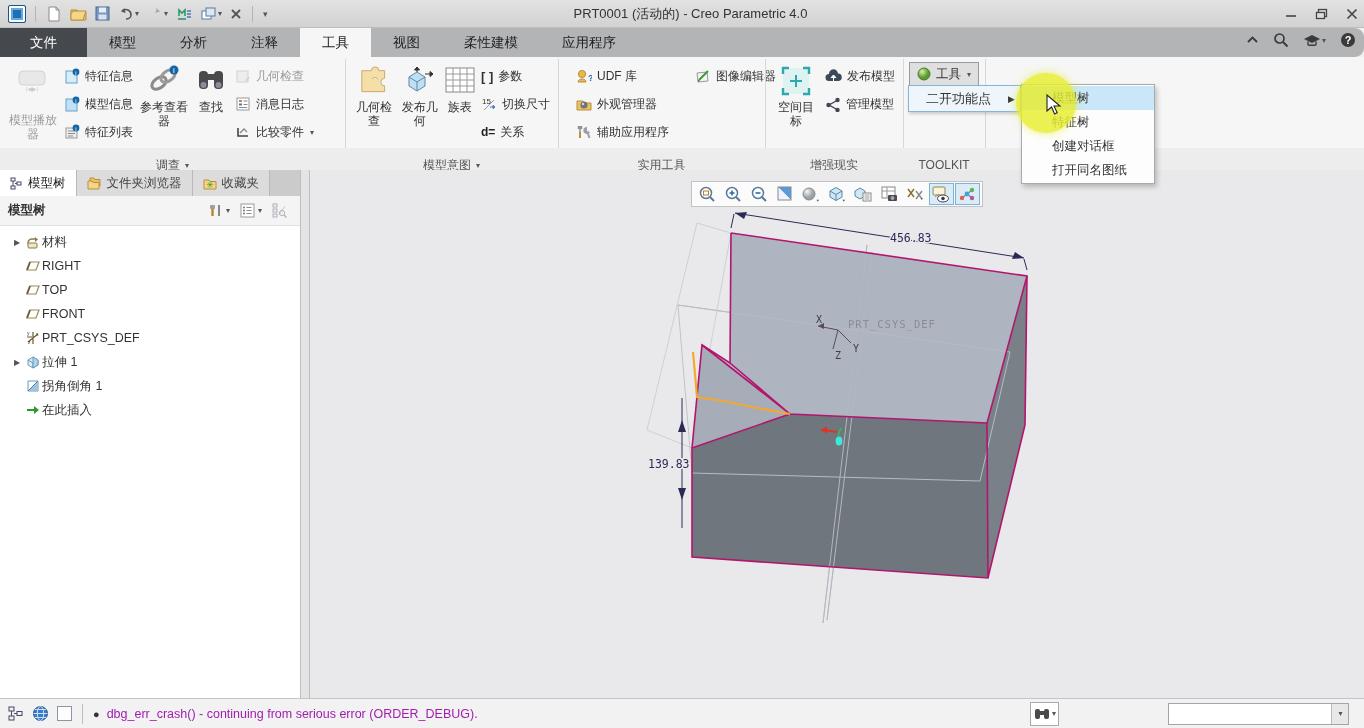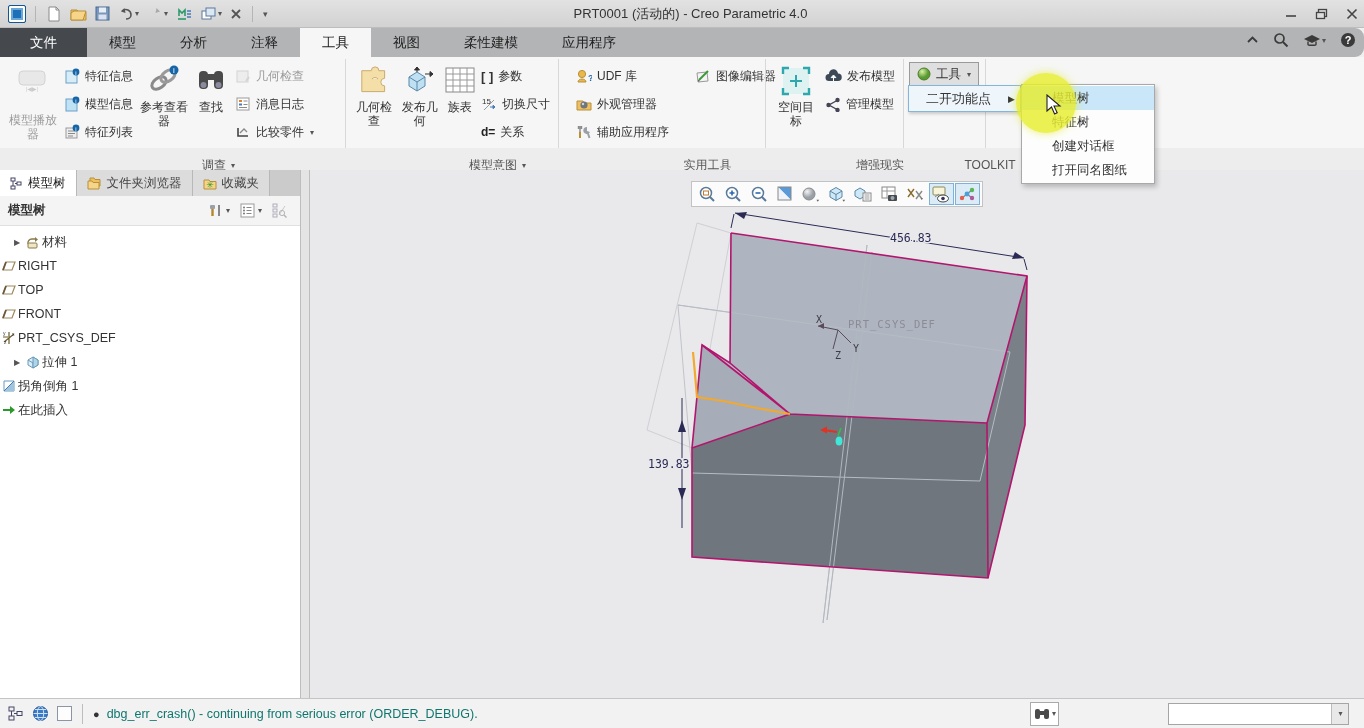--- a/index.html
+++ b/index.html
@@ -25,21 +25,21 @@
   .tab.file { background:#45494e; color:#fff; padding:0 30px; }
   .tab.active { background:#f6f6f6; }
   .tabbar-right { position:absolute; right:8px; top:32px; display:flex; align-items:center; gap:14px; }
 
   
   .ribbon { position:absolute; left:0; top:57px; width:1364px; height:113px; background:#f6f6f6; border-bottom:1px solid #c9c9c9; }
   .rgroup { position:absolute; top:0; height:91px; display:flex; align-items:flex-start; padding:3px 4px 0 6px; }
   .rsep { position:absolute; top:2px; width:1px; height:108px; background:#d8d8d8; }
   .ribbon-strip { position:absolute; left:0; top:91px; width:1364px; height:22px; background:#ededee; }
   .rlabel { position:absolute; top:6px; height:22px; display:flex; align-items:center; justify-content:center;
-    font-size:12px; color:#555; gap:4px;margin-left:46px; }
+    font-size:12px; color:#555; gap:4px; }
   .bigbtn { display:flex; flex-direction:column; align-items:center; justify-content:flex-start;
     width:56px; min-height:84px; padding-top:3px; text-align:center; line-height:1.2; font-size:12px; color:#333; gap:3px; }
   .bigbtn .bico { height:34px; display:flex; align-items:center; justify-content:center; }
   .scol { display:flex; flex-direction:column; margin-top:2px; }
   .smallbtn { display:flex; align-items:center; gap:5px; height:28px; padding:0 4px; font-size:12px; color:#333; white-space:nowrap; }
   .disabled { color:#9b9b9b; }
   .disabled svg { opacity:.45; }
   .tools-btn { display:flex; align-items:center; gap:5px; height:24px; margin-top:2px; padding:0 7px;
     background:#dfdfdf; border:1px solid #9a9a9a; font-size:12.5px; }
 
@@ -67,34 +67,34 @@
   .ntab { display:flex; align-items:center; gap:5px; padding:0 10px; font-size:12.5px; background:#dcdcdc;
     border-right:1px solid #b8b8b8; color:#444; }
   .ntab.active { background:#fff; color:#222; }
   .nav-header { height:30px; display:flex; align-items:center; padding:0 8px; background:#f4f4f4; border-bottom:1px solid #e0e0e0; }
   .nav-header .nh-label { font-weight:bold; font-size:12.5px; color:#333; flex:1; }
   .nav-header .hbtn { display:flex; align-items:center; gap:2px; padding:0 5px; height:22px; }
   .tree { padding-top:4px; }
   .trow { display:flex; align-items:center; height:24px; font-size:12.5px; color:#333; }
   .trow .arrow { width:14px; text-align:center; font-size:8px; color:#555; }
   .trow .ticon { width:18px; display:flex; justify-content:center; }
-  .ind0 { padding-left:6px; } .ind1 { }
+  .ind0 { padding-left:6px; } .ind1 { padding-left:24px; }
 
   
   .gtoolbar { position:absolute; left:381px; top:11px; width:292px; height:26px; background:#fbfbfb;
     border:1px solid #c3c3c3; display:flex; align-items:center; padding:0 2px; gap:1px; }
   .gbtn { width:26px; height:22px; display:flex; align-items:center; justify-content:center; border:1px solid transparent; }
   .gbtn.pressed { background:#dcecf7; border:1px solid #7fb2d9; }
 
   
   .statusbar { position:absolute; left:0; top:698px; width:1364px; height:30px; background:#f2f2f2;
     border-top:1px solid #c4c4c4; display:flex; align-items:center; }
   .sb-ico { display:flex; align-items:center; justify-content:center; width:24px; height:22px; }
   .sb-sep { width:1px; height:20px; background:#bdbdbd; margin:0 6px; }
-  .sb-msg { font-size:12.5px; color:#0f766e; }
+  .sb-msg { font-size:12.5px; color:#a21caf; }
   .sb-bullet { color:#333; margin:0 7px 0 4px; font-size:11px; }
   .sb-find { position:absolute; left:1030px; display:flex; align-items:center; height:24px;
     border:1px solid #aaa; background:#fff; padding:0 2px; }
   .sb-combo { position:absolute; left:1168px; width:181px; height:22px; border:1px solid #a5a5a5; background:#fff; }
   .sb-combo .cbtn { position:absolute; right:0; top:0; width:17px; height:20px; background:#e8e8e8;
     border-left:1px solid #bbb; display:flex; align-items:center; justify-content:center; }
 
   svg { display:block; }
   .dimtxt { font-family:"DejaVu Sans Mono", monospace; font-size:11.5px; fill:#2a2a55;
     paint-order:stroke; stroke:#e9e9ec; stroke-width:3px; }

